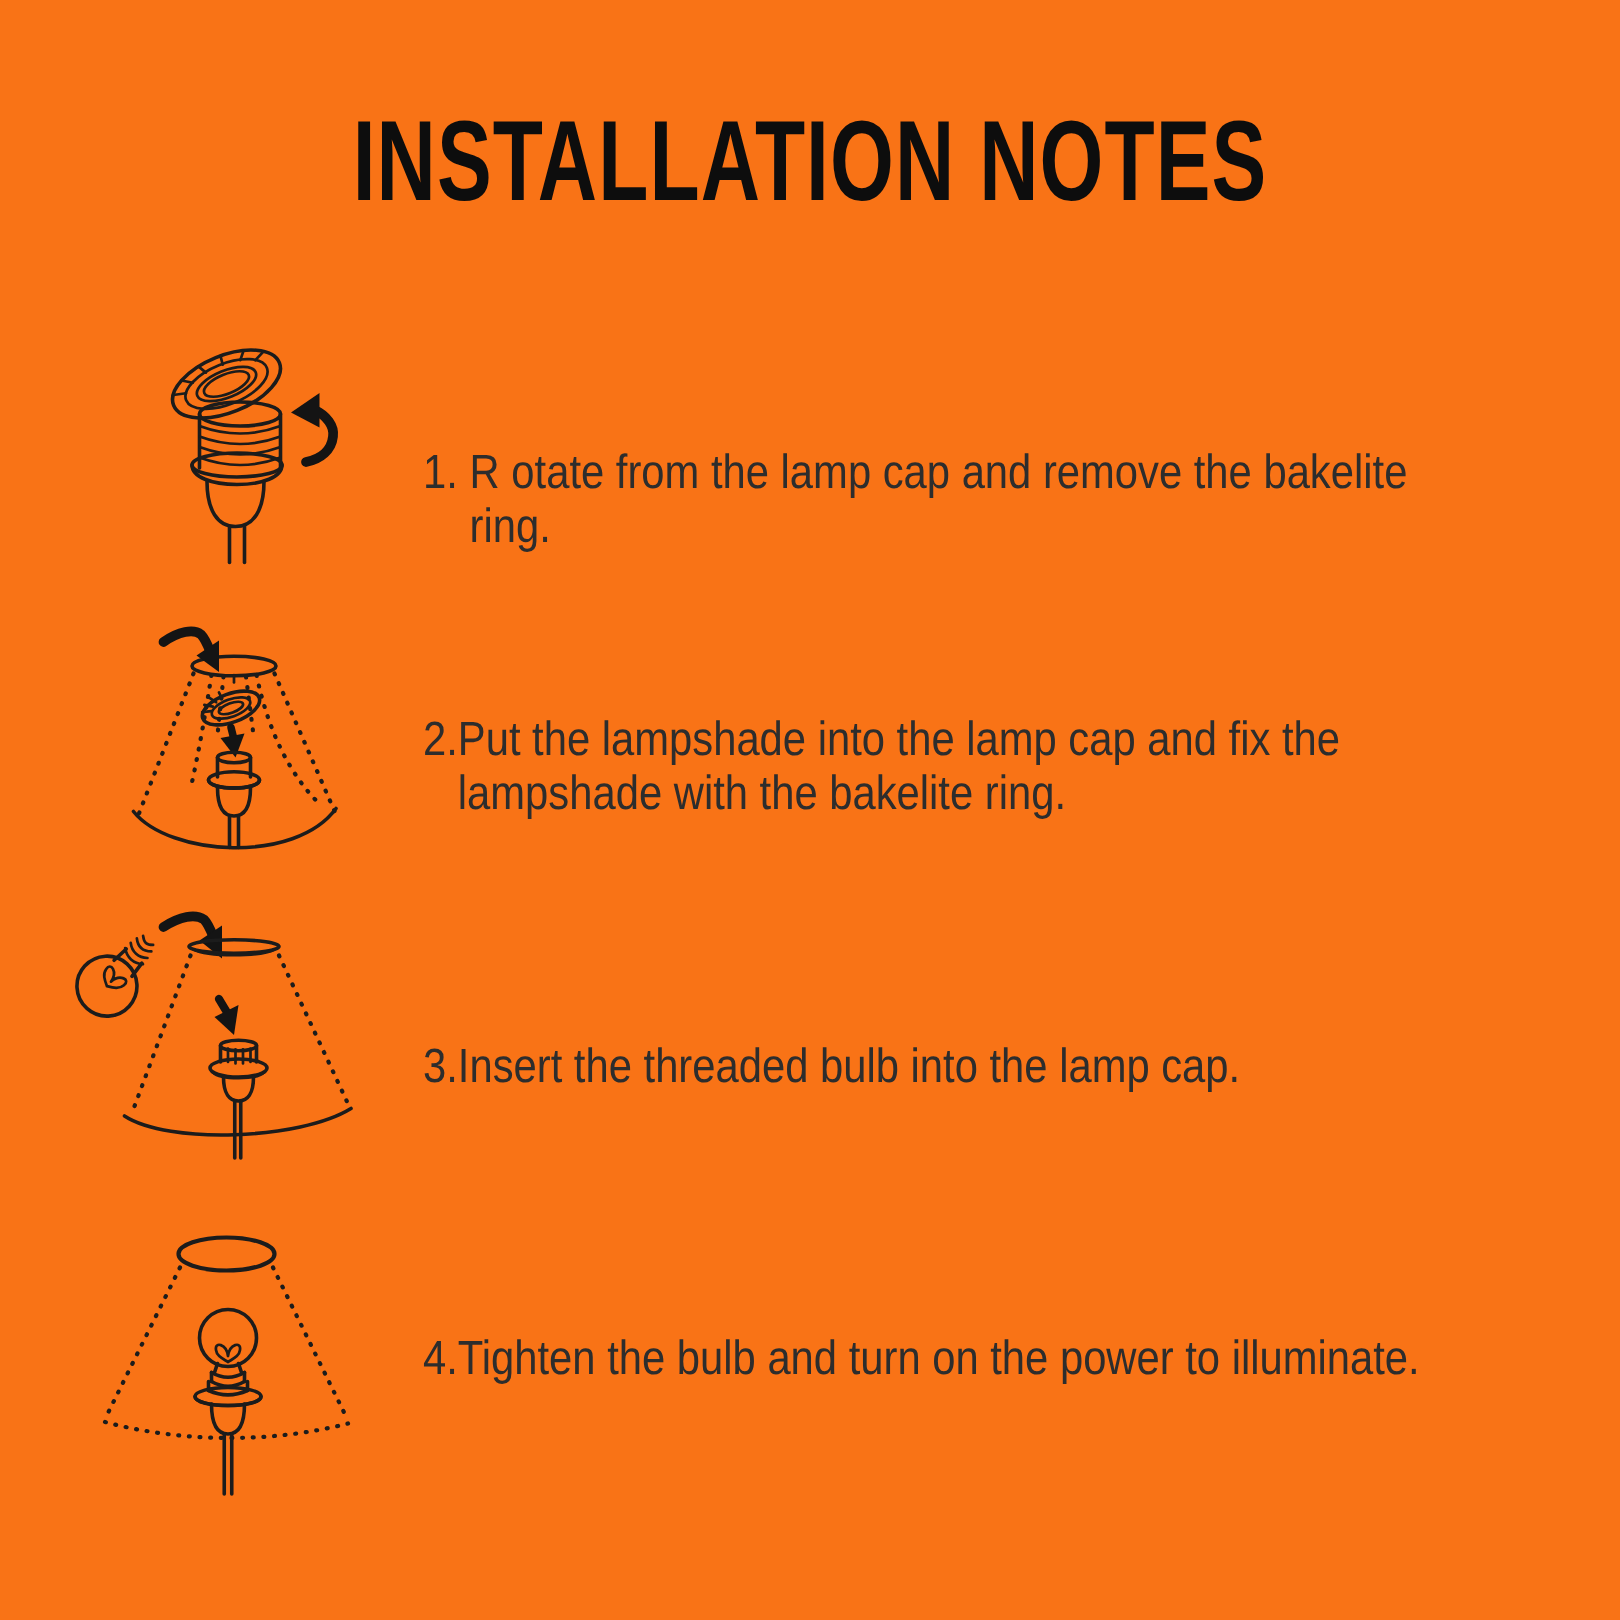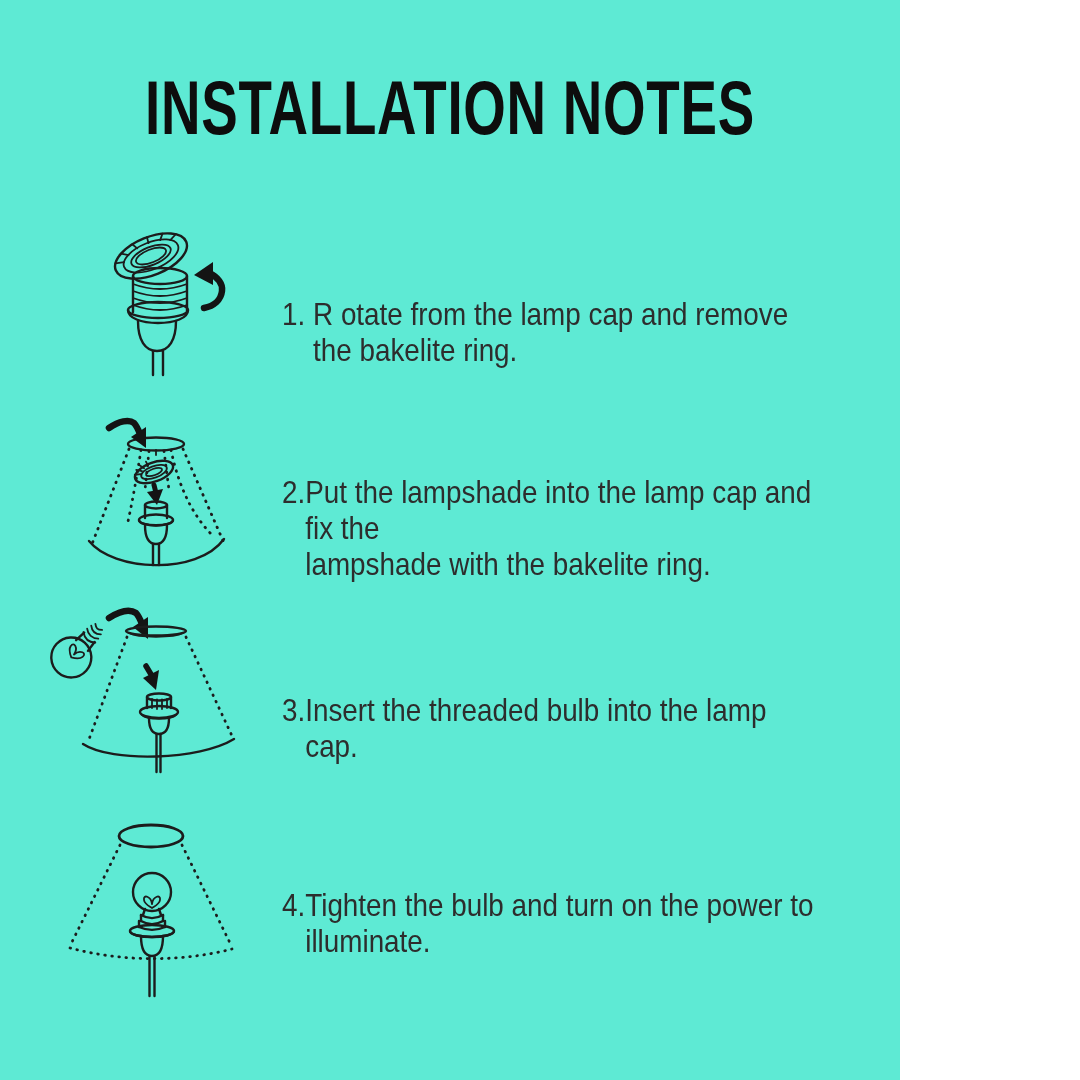--- a/index.html
+++ b/index.html
@@ -1,17 +1,17 @@
 <!DOCTYPE html>
 <html><head>
 <meta charset="utf-8">
 <style>
   html,body{margin:0;padding:0;background:#ffffff;}
   .canvas{
-    position:relative;width:900px;height:1080px;background:#5eead4;
+    position:relative;width:1080px;height:1080px;background:#f97316;
     overflow:hidden;font-family:"Liberation Sans",sans-serif;
   }
   .title{
     position:absolute;top:70px;left:0;width:100%;margin:0;
     text-align:center;font-weight:900;font-size:76px;line-height:1;
     letter-spacing:1px;color:#0d0d0d;
     transform:scaleX(0.72);transform-origin:50% 0;
     white-space:nowrap;
   }
   .step-text{

